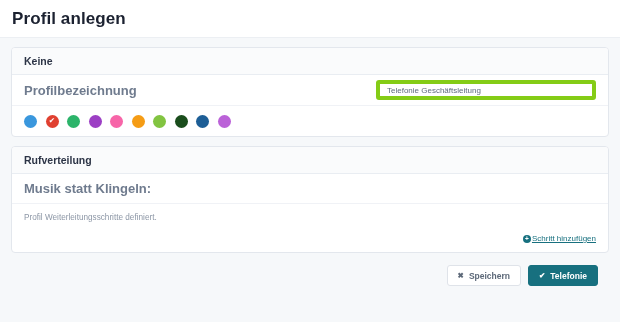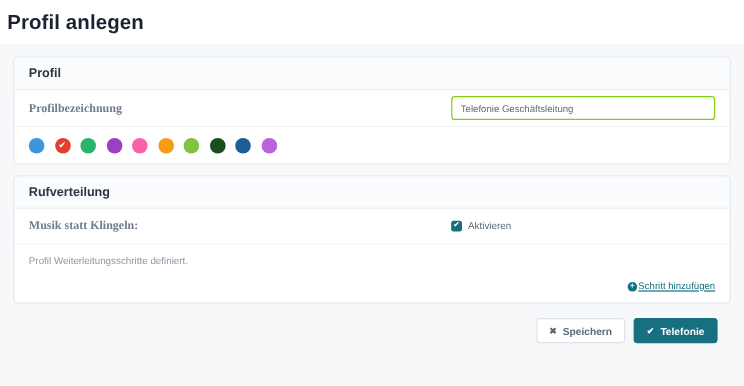--- a/index.html
+++ b/index.html
@@ -8,21 +8,21 @@
     font-family: "Liberation Sans", sans-serif;
     background: #f6f8fa;
     overflow: hidden;
   }
   .page { width: 620px; height: 322px; position: relative; }
 
   .titlebar {
     height: 38px;
     background: #ffffff;
     display: flex; align-items: center;
-    padding: 0 6px;
+    padding: 0 12px;
     border-bottom: 1px solid #eceff3;
   }
   .titlebar h1 {
     font-size: 17px; font-weight: bold;
     color: #1b2130; letter-spacing: .1px;
   }
 
   .content { padding: 9px 11px 0 11px; }
 
   .card {
@@ -41,29 +41,28 @@
   }
   .row {
     display: flex; align-items: center;
     min-height: 30px;
     padding: 5px 12px;
     border-bottom: 1px solid #f0f2f6;
   }
   .row:last-child { border-bottom: none; }
   .row-label {
     width: 352px; flex: none;
-    font-size: 10px; font-weight: bold;
+    font-size: 13px; font-weight: bold;
     color: #6f7b8e;
-    font-family: Liberation Serif, serif;
   }
   .row-field { flex: 1; display: flex; align-items: center; }
 
   .text-input, .select-input {
     width: 100%; height: 20px;
-    border: 1px solid #84cc16; border-radius: 3px;
+    border: 4px solid #84cc16; border-radius: 3px;
     background: #fff;
     font-size: 8px; color: #5e6a7d;
     padding: 0 7px;
     display: flex; align-items: center;
     font-family: "Liberation Sans", sans-serif;
   }
   .select-input { justify-content: space-between; cursor: pointer; }
   .chev { font-size: 7px; color: #9aa4b2; }
 
   .swatches { display: flex; gap: 8.5px; align-items: center; }
@@ -126,21 +125,21 @@
 
 <div class="page">
 
   <div class="titlebar">
     <h1>Profil anlegen</h1>
   </div>
 
   <div class="content">
 
     <div class="card">
-      <div class="card-head">Profil</div>
+      <div class="card-head">Keine</div>
 
       <div class="row">
         <div class="row-label">Profilbezeichnung</div>
         <div class="row-field">
           <div class="text-input">Telefonie Geschäftsleitung</div>
         </div>
       </div>
 
       <div class="row">
         <div class="row-field">
@@ -158,28 +157,20 @@
             </div>
         </div>
       </div>
     </div>
 
     <div class="card">
       <div class="card-head">Rufverteilung</div>
 
       <div class="row">
         <div class="row-label">Musik statt Klingeln:</div>
-        <div class="row-field">
-          <div class="checkwrap">
-            <div class="checkbox">
-              <span>✔</span>
-            </div>
-            <div class="check-label">Aktivieren</div>
-          </div>
-        </div>
       </div>
 
 
       <div class="empty-note">Profil Weiterleitungsschritte definiert.</div>
 
       <div class="addrow">
         <span class="plus-icon">+</span>
         <span class="addlink">Schritt hinzufügen</span>
       </div>
     </div>

